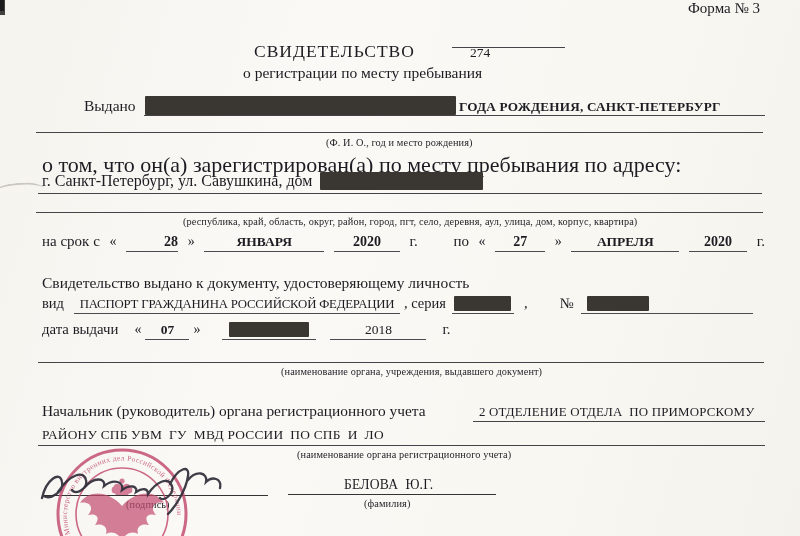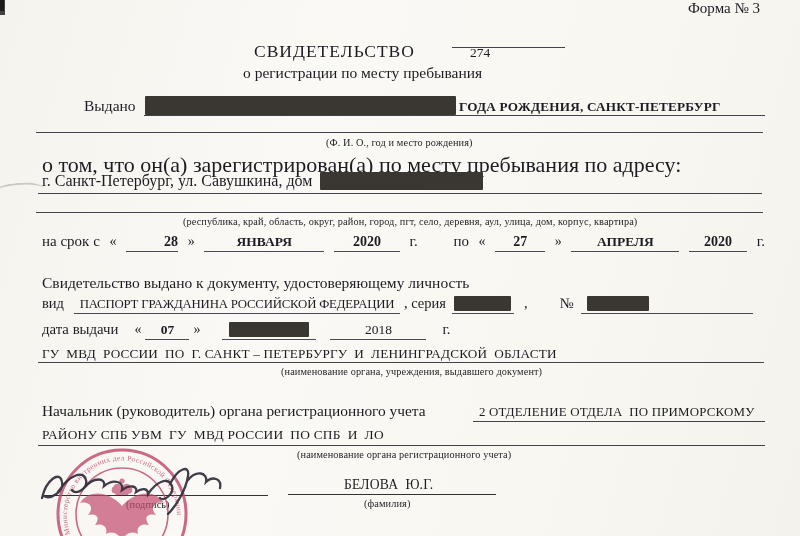--- a/index.html
+++ b/index.html
@@ -86,21 +86,20 @@
   <div class="abs frow" style="left:42px;top:321px;font-size:14.8px;">
     <span>дата выдачи</span>
     <span class="q" style="margin-left:16px;">«</span>
     <span class="u b" style="width:44px;margin-left:4px;font-size:13.5px;">07</span>
     <span class="q" style="margin-left:4px;">»</span>
     <span class="u" style="width:94px;margin-left:22px;"><span class="redact" style="display:inline-block;width:80px;height:15px;vertical-align:-3px;"></span></span>
     <span class="u" style="width:96px;margin-left:14px;font-size:13.5px;">2018</span>
     <span style="margin-left:16px;">г.</span>
   </div>
 
-  <div class="abs caps pre" style="left:42px;top:346px;font-size:13.2px;">ГУ  МВД  РОССИИ  ПО  Г. САНКТ – ПЕТЕРБУРГУ  И  ЛЕНИНГРАДСКОЙ  ОБЛАСТИ</div>
   <div class="line thin" style="left:38px;top:362px;width:726px;"></div>
   <div class="abs cap" style="left:281px;top:366px;">(наименование органа, учреждения, выдавшего документ)</div>
 
   <div class="abs" style="left:42px;top:402px;font-size:15.4px;">Начальник (руководитель) органа регистрационного учета</div>
   <div class="abs caps pre" style="left:479px;top:405px;font-size:12.9px;">2 ОТДЕЛЕНИЕ ОТДЕЛА  ПО ПРИМОРСКОМУ</div>
   <div class="line thin" style="left:473px;top:421px;width:292px;"></div>
   <div class="abs caps pre" style="left:42px;top:427px;font-size:13.4px;">РАЙОНУ СПБ УВМ  ГУ  МВД РОССИИ  ПО СПБ  И  ЛО</div>
   <div class="line thin" style="left:38px;top:445px;width:727px;"></div>
   <div class="abs cap" style="left:297px;top:449px;">(наименование органа регистрационного учета)</div>
 

